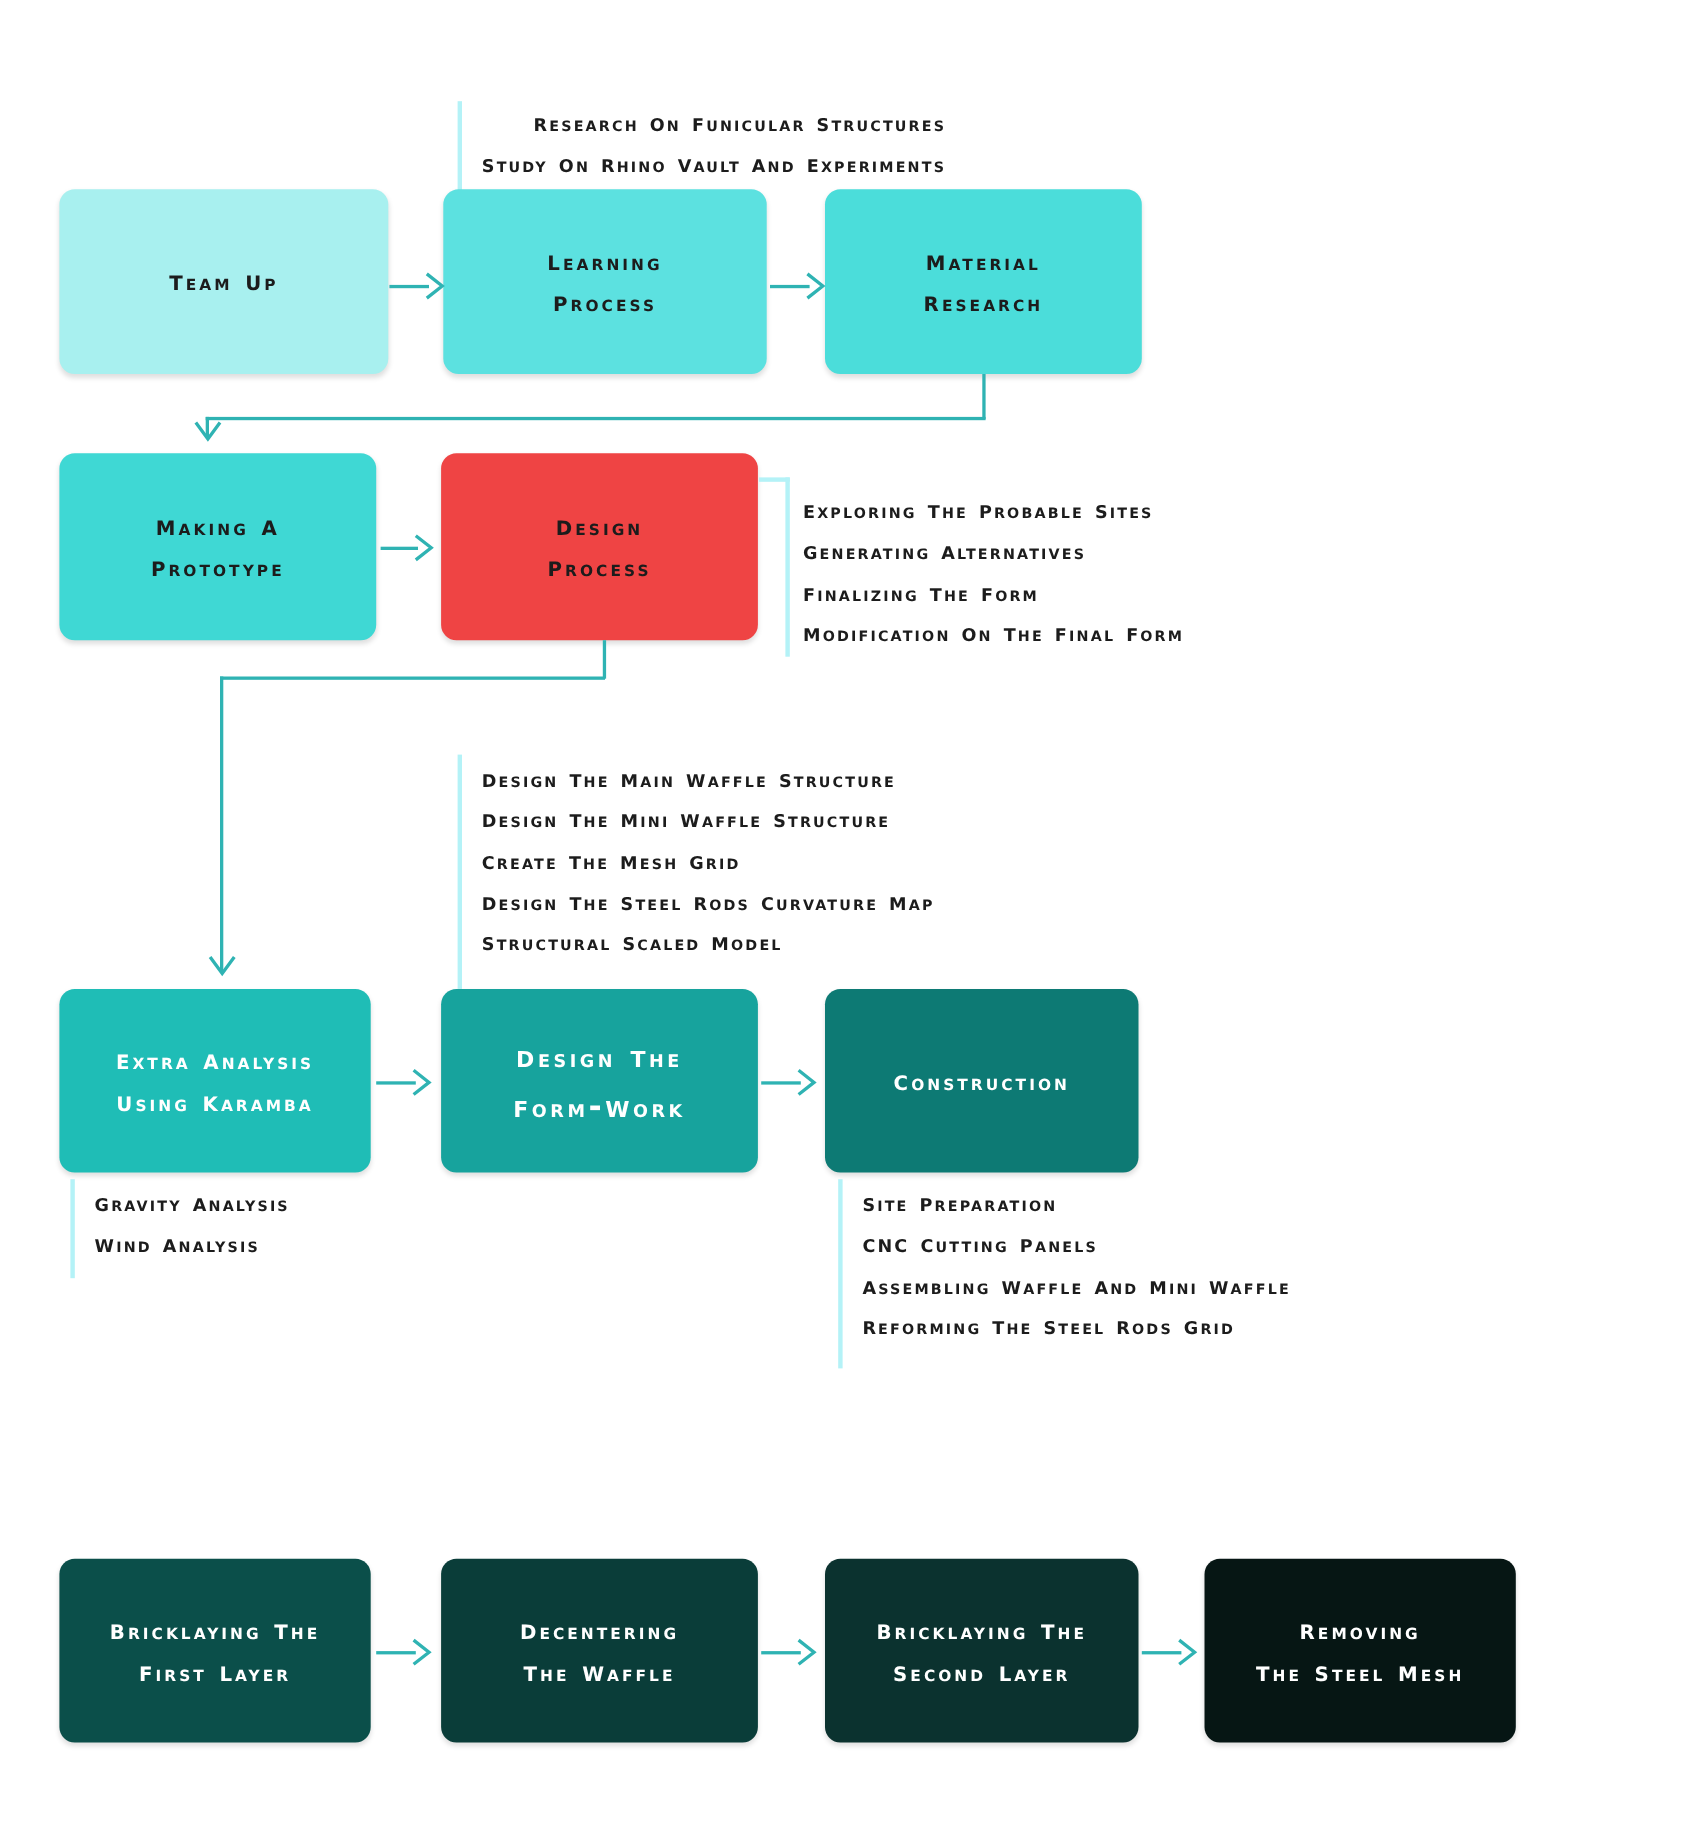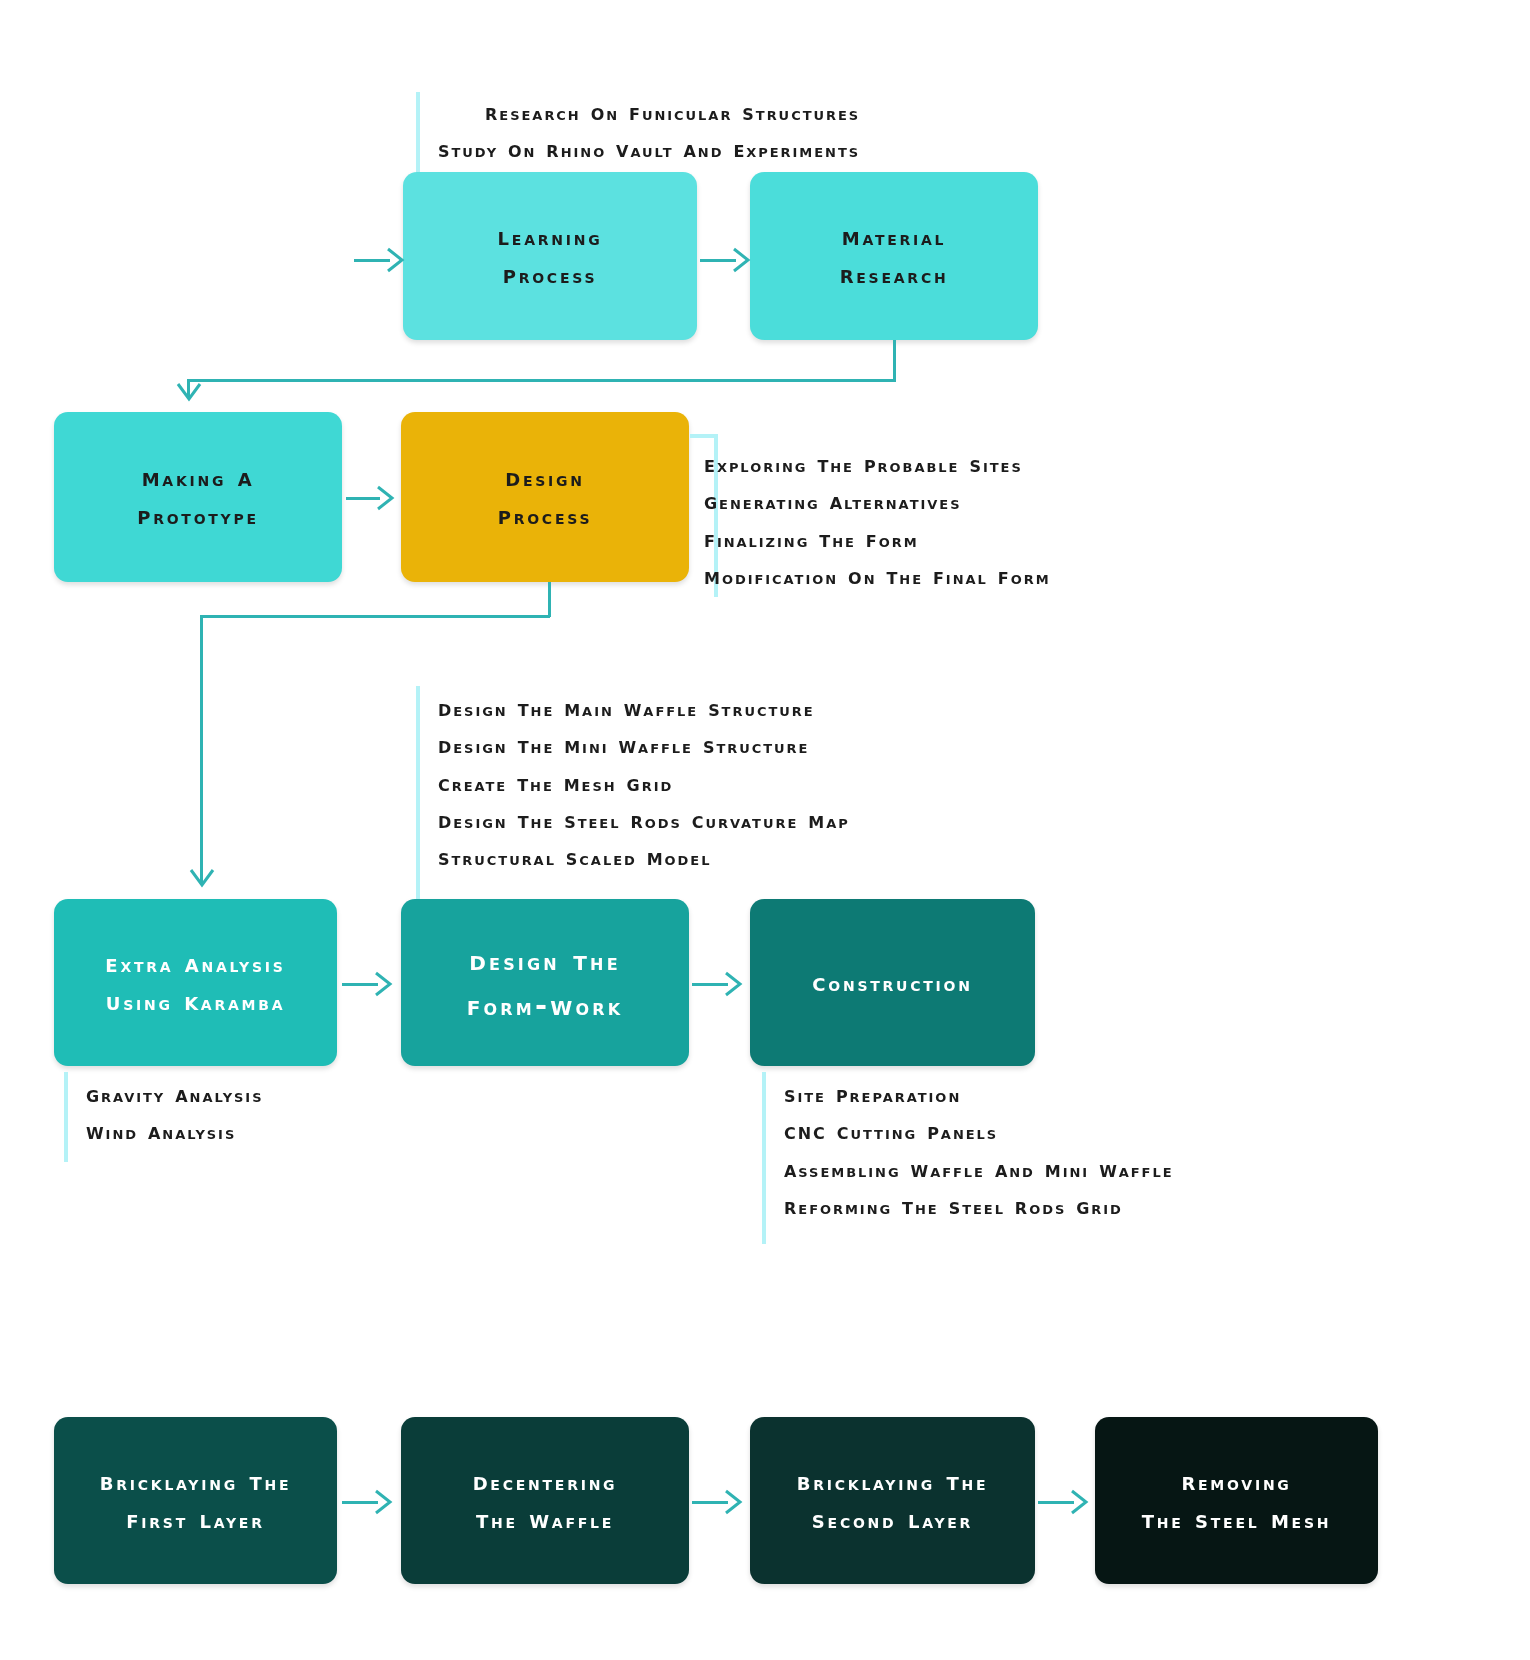--- a/index.html
+++ b/index.html
@@ -69,20 +69,23 @@
 <body>
 
 <div id="stage">
 
   <div class="bar v" style="left:416px;top:92px;height:86px;"></div>
   <div class="list" style="left:416px;top:94px;text-align:right;">
     <div class="row"><span style="font-size: 1em;">R</span><span style="font-size: 0.8em;">E</span><span style="font-size: 0.8em;">S</span><span style="font-size: 0.8em;">E</span><span style="font-size: 0.8em;">A</span><span style="font-size: 0.8em;">R</span><span style="font-size: 0.8em;">C</span><span style="font-size: 0.8em;">H</span> <span style="font-size: 1em;">O</span><span style="font-size: 0.8em;">N</span> <span style="font-size: 1em;">F</span><span style="font-size: 0.8em;">U</span><span style="font-size: 0.8em;">N</span><span style="font-size: 0.8em;">I</span><span style="font-size: 0.8em;">C</span><span style="font-size: 0.8em;">U</span><span style="font-size: 0.8em;">L</span><span style="font-size: 0.8em;">A</span><span style="font-size: 0.8em;">R</span> <span style="font-size: 1em;">S</span><span style="font-size: 0.8em;">T</span><span style="font-size: 0.8em;">R</span><span style="font-size: 0.8em;">U</span><span style="font-size: 0.8em;">C</span><span style="font-size: 0.8em;">T</span><span style="font-size: 0.8em;">U</span><span style="font-size: 0.8em;">R</span><span style="font-size: 0.8em;">E</span><span style="font-size: 0.8em;">S</span></div>
     <div class="row"><span style="font-size: 1em;">S</span><span style="font-size: 0.8em;">T</span><span style="font-size: 0.8em;">U</span><span style="font-size: 0.8em;">D</span><span style="font-size: 0.8em;">Y</span> <span style="font-size: 1em;">O</span><span style="font-size: 0.8em;">N</span> <span style="font-size: 1em;">R</span><span style="font-size: 0.8em;">H</span><span style="font-size: 0.8em;">I</span><span style="font-size: 0.8em;">N</span><span style="font-size: 0.8em;">O</span> <span style="font-size: 1em;">V</span><span style="font-size: 0.8em;">A</span><span style="font-size: 0.8em;">U</span><span style="font-size: 0.8em;">L</span><span style="font-size: 0.8em;">T</span> <span style="font-size: 1em;">A</span><span style="font-size: 0.8em;">N</span><span style="font-size: 0.8em;">D</span> <span style="font-size: 1em;">E</span><span style="font-size: 0.8em;">X</span><span style="font-size: 0.8em;">P</span><span style="font-size: 0.8em;">E</span><span style="font-size: 0.8em;">R</span><span style="font-size: 0.8em;">I</span><span style="font-size: 0.8em;">M</span><span style="font-size: 0.8em;">E</span><span style="font-size: 0.8em;">N</span><span style="font-size: 0.8em;">T</span><span style="font-size: 0.8em;">S</span></div>
   </div>
 
+  <div class="node light" style="left:54px;top:172px;width:299px;height:168px;background:#a8f0ef;">
+    <span class="ln"><span style="font-size: 1em;">T</span><span style="font-size: 0.8em;">E</span><span style="font-size: 0.8em;">A</span><span style="font-size: 0.8em;">M</span> <span style="font-size: 1em;">U</span><span style="font-size: 0.8em;">P</span></span>
+  </div>
 
   <div class="node light" style="left:403px;top:172px;width:294px;height:168px;background:#5ce1e0;">
     <span class="ln"><span style="font-size: 1em;">L</span><span style="font-size: 0.8em;">E</span><span style="font-size: 0.8em;">A</span><span style="font-size: 0.8em;">R</span><span style="font-size: 0.8em;">N</span><span style="font-size: 0.8em;">I</span><span style="font-size: 0.8em;">N</span><span style="font-size: 0.8em;">G</span></span>
     <span class="ln"><span style="font-size: 1em;">P</span><span style="font-size: 0.8em;">R</span><span style="font-size: 0.8em;">O</span><span style="font-size: 0.8em;">C</span><span style="font-size: 0.8em;">E</span><span style="font-size: 0.8em;">S</span><span style="font-size: 0.8em;">S</span></span>
   </div>
 
   <div class="node light" style="left:750px;top:172px;width:288px;height:168px;background:#4bddda;">
     <span class="ln"><span style="font-size: 1em;">M</span><span style="font-size: 0.8em;">A</span><span style="font-size: 0.8em;">T</span><span style="font-size: 0.8em;">E</span><span style="font-size: 0.8em;">R</span><span style="font-size: 0.8em;">I</span><span style="font-size: 0.8em;">A</span><span style="font-size: 0.8em;">L</span></span>
     <span class="ln"><span style="font-size: 1em;">R</span><span style="font-size: 0.8em;">E</span><span style="font-size: 0.8em;">S</span><span style="font-size: 0.8em;">E</span><span style="font-size: 0.8em;">A</span><span style="font-size: 0.8em;">R</span><span style="font-size: 0.8em;">C</span><span style="font-size: 0.8em;">H</span></span>
   </div>
@@ -102,33 +105,33 @@
   <div class="ln-v" style="left:187px;top:379px;height:18px;"></div>
   <svg class="arrowhead" style="left:176px;top:382px;width:26px;height:22px;">
     <polyline points="2,2 13,17 24,2" fill="none" stroke="#2fb3b3" stroke-width="3"></polyline>
   </svg>
 
   <div class="node light" style="left:54px;top:412px;width:288px;height:170px;background:#3fd8d4;">
     <span class="ln"><span style="font-size: 1em;">M</span><span style="font-size: 0.8em;">A</span><span style="font-size: 0.8em;">K</span><span style="font-size: 0.8em;">I</span><span style="font-size: 0.8em;">N</span><span style="font-size: 0.8em;">G</span> <span style="font-size: 1em;">A</span></span>
     <span class="ln"><span style="font-size: 1em;">P</span><span style="font-size: 0.8em;">R</span><span style="font-size: 0.8em;">O</span><span style="font-size: 0.8em;">T</span><span style="font-size: 0.8em;">O</span><span style="font-size: 0.8em;">T</span><span style="font-size: 0.8em;">Y</span><span style="font-size: 0.8em;">P</span><span style="font-size: 0.8em;">E</span></span>
   </div>
 
-  <div class="node light" style="left:401px;top:412px;width:288px;height:170px;background:#eab308;">
+  <div class="node light" style="left:401px;top:412px;width:288px;height:170px;background:#ef4444;">
     <span class="ln"><span style="font-size: 1em;">D</span><span style="font-size: 0.8em;">E</span><span style="font-size: 0.8em;">S</span><span style="font-size: 0.8em;">I</span><span style="font-size: 0.8em;">G</span><span style="font-size: 0.8em;">N</span></span>
     <span class="ln"><span style="font-size: 1em;">P</span><span style="font-size: 0.8em;">R</span><span style="font-size: 0.8em;">O</span><span style="font-size: 0.8em;">C</span><span style="font-size: 0.8em;">E</span><span style="font-size: 0.8em;">S</span><span style="font-size: 0.8em;">S</span></span>
   </div>
 
   <div class="ln-h" style="left:346px;top:497px;width:34px;"></div>
   <svg class="arrowhead" style="left:376px;top:485px;width:20px;height:26px;">
     <polyline points="2,2 16,13 2,24" fill="none" stroke="#2fb3b3" stroke-width="3"></polyline>
   </svg>
 
   <div class="bar h" style="left:690px;top:434px;width:28px;"></div>
   <div class="bar v" style="left:714px;top:434px;height:163px;"></div>
-  <div class="list" style="left:682px;top:446px;">
+  <div class="list" style="left:708px;top:446px;">
     <div class="row"><span style="font-size: 1em;">E</span><span style="font-size: 0.8em;">X</span><span style="font-size: 0.8em;">P</span><span style="font-size: 0.8em;">L</span><span style="font-size: 0.8em;">O</span><span style="font-size: 0.8em;">R</span><span style="font-size: 0.8em;">I</span><span style="font-size: 0.8em;">N</span><span style="font-size: 0.8em;">G</span> <span style="font-size: 1em;">T</span><span style="font-size: 0.8em;">H</span><span style="font-size: 0.8em;">E</span> <span style="font-size: 1em;">P</span><span style="font-size: 0.8em;">R</span><span style="font-size: 0.8em;">O</span><span style="font-size: 0.8em;">B</span><span style="font-size: 0.8em;">A</span><span style="font-size: 0.8em;">B</span><span style="font-size: 0.8em;">L</span><span style="font-size: 0.8em;">E</span> <span style="font-size: 1em;">S</span><span style="font-size: 0.8em;">I</span><span style="font-size: 0.8em;">T</span><span style="font-size: 0.8em;">E</span><span style="font-size: 0.8em;">S</span></div>
     <div class="row"><span style="font-size: 1em;">G</span><span style="font-size: 0.8em;">E</span><span style="font-size: 0.8em;">N</span><span style="font-size: 0.8em;">E</span><span style="font-size: 0.8em;">R</span><span style="font-size: 0.8em;">A</span><span style="font-size: 0.8em;">T</span><span style="font-size: 0.8em;">I</span><span style="font-size: 0.8em;">N</span><span style="font-size: 0.8em;">G</span> <span style="font-size: 1em;">A</span><span style="font-size: 0.8em;">L</span><span style="font-size: 0.8em;">T</span><span style="font-size: 0.8em;">E</span><span style="font-size: 0.8em;">R</span><span style="font-size: 0.8em;">N</span><span style="font-size: 0.8em;">A</span><span style="font-size: 0.8em;">T</span><span style="font-size: 0.8em;">I</span><span style="font-size: 0.8em;">V</span><span style="font-size: 0.8em;">E</span><span style="font-size: 0.8em;">S</span></div>
     <div class="row"><span style="font-size: 1em;">F</span><span style="font-size: 0.8em;">I</span><span style="font-size: 0.8em;">N</span><span style="font-size: 0.8em;">A</span><span style="font-size: 0.8em;">L</span><span style="font-size: 0.8em;">I</span><span style="font-size: 0.8em;">Z</span><span style="font-size: 0.8em;">I</span><span style="font-size: 0.8em;">N</span><span style="font-size: 0.8em;">G</span> <span style="font-size: 1em;">T</span><span style="font-size: 0.8em;">H</span><span style="font-size: 0.8em;">E</span> <span style="font-size: 1em;">F</span><span style="font-size: 0.8em;">O</span><span style="font-size: 0.8em;">R</span><span style="font-size: 0.8em;">M</span></div>
     <div class="row"><span style="font-size: 1em;">M</span><span style="font-size: 0.8em;">O</span><span style="font-size: 0.8em;">D</span><span style="font-size: 0.8em;">I</span><span style="font-size: 0.8em;">F</span><span style="font-size: 0.8em;">I</span><span style="font-size: 0.8em;">C</span><span style="font-size: 0.8em;">A</span><span style="font-size: 0.8em;">T</span><span style="font-size: 0.8em;">I</span><span style="font-size: 0.8em;">O</span><span style="font-size: 0.8em;">N</span> <span style="font-size: 1em;">O</span><span style="font-size: 0.8em;">N</span> <span style="font-size: 1em;">T</span><span style="font-size: 0.8em;">H</span><span style="font-size: 0.8em;">E</span> <span style="font-size: 1em;">F</span><span style="font-size: 0.8em;">I</span><span style="font-size: 0.8em;">N</span><span style="font-size: 0.8em;">A</span><span style="font-size: 0.8em;">L</span> <span style="font-size: 1em;">F</span><span style="font-size: 0.8em;">O</span><span style="font-size: 0.8em;">R</span><span style="font-size: 0.8em;">M</span></div>
   </div>
 
   <div class="ln-v" style="left:548px;top:582px;height:35px;"></div>
   <div class="ln-h" style="left:200px;top:615px;width:350px;"></div>
   <div class="ln-v" style="left:200px;top:615px;height:268px;"></div>
   <svg class="arrowhead" style="left:189px;top:868px;width:26px;height:22px;">

